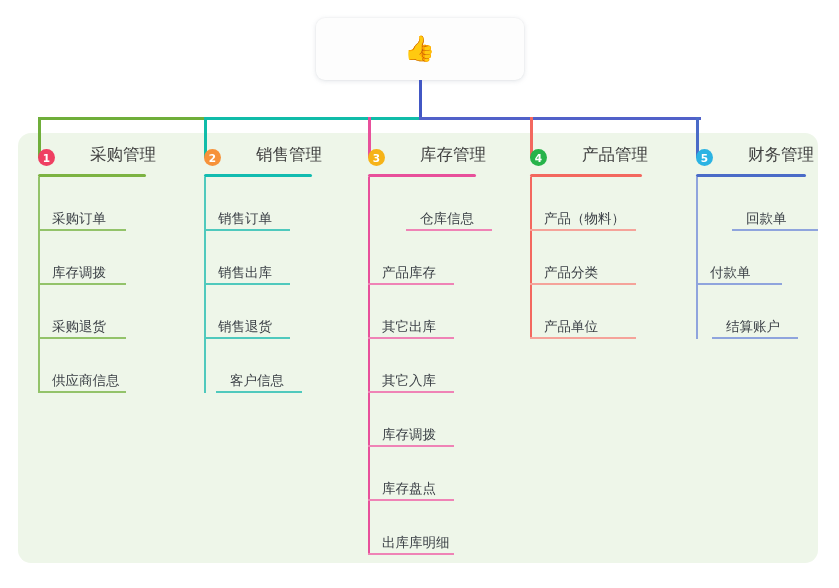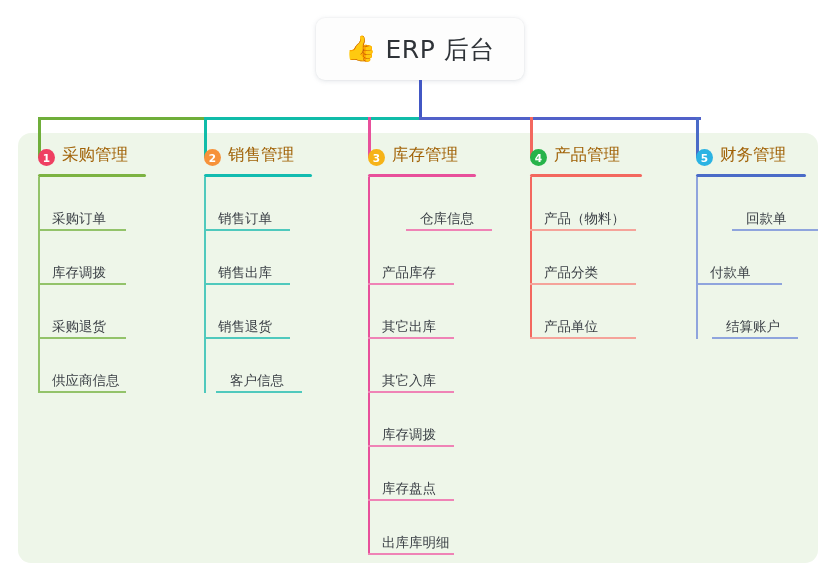--- a/index.html
+++ b/index.html
@@ -48,21 +48,21 @@
     display:flex;align-items:flex-start;
   }
   .col-head .badge{
     width:17px;height:17px;border-radius:50%;
     display:inline-flex;align-items:center;justify-content:center;
     color:#ffffff;font-size:10.5px;font-weight:700;
     margin-top:4px;margin-right:7px;flex:none;
     font-family:"DejaVu Sans","Liberation Sans",sans-serif;
   }
   .col-head .col-title{
-    font-size:16.5px;color:#a16207;white-space:nowrap;line-height:20px;
+    font-size:16.5px;color:#404040;white-space:nowrap;line-height:20px;margin-left:28px;
   }
   .head-rule{position:absolute;left:0;height:3px;border-radius:1.5px;}
 
   .spine{position:absolute;width:2px;}
 
   .leaf{position:absolute;height:46px;}
   .leaf .leaf-label{
     position:absolute;left:14px;bottom:5px;
     font-size:13.5px;color:#3a3f45;white-space:nowrap;line-height:16px;
   }
@@ -70,21 +70,20 @@
 </style>
 </head>
 <body>
 
 <div id="canvas">
 
   <div id="panel"></div>
 
   <div id="root-node">
     <span class="thumb">👍</span>
-    <span class="root-title">ERP 后台</span>
   </div>
 
   <div id="connectors">
       <div class="ln" style="left: 418.5px; top: 80px; width: 3px; height: 40px; background: rgb(66, 87, 196);"></div>
       <div class="ln" style="left: 37.5px; top: 117px; width: 169px; height: 3px; background: rgb(111, 174, 58);"></div>
       <div class="ln" style="left: 203.5px; top: 117px; width: 218px; height: 3px; background: rgb(16, 188, 169);"></div>
       <div class="ln" style="left: 418.5px; top: 117px; width: 282px; height: 3px; background: rgb(81, 97, 201);"></div>
       <div class="ln" style="left: 37.5px; top: 117px; width: 3px; height: 41px; background: rgb(111, 174, 58);"></div>
       <div class="ln" style="left: 203.5px; top: 117px; width: 3px; height: 41px; background: rgb(16, 188, 169);"></div>
       <div class="ln" style="left: 367.5px; top: 117px; width: 3px; height: 41px; background: rgb(232, 80, 155);"></div>

